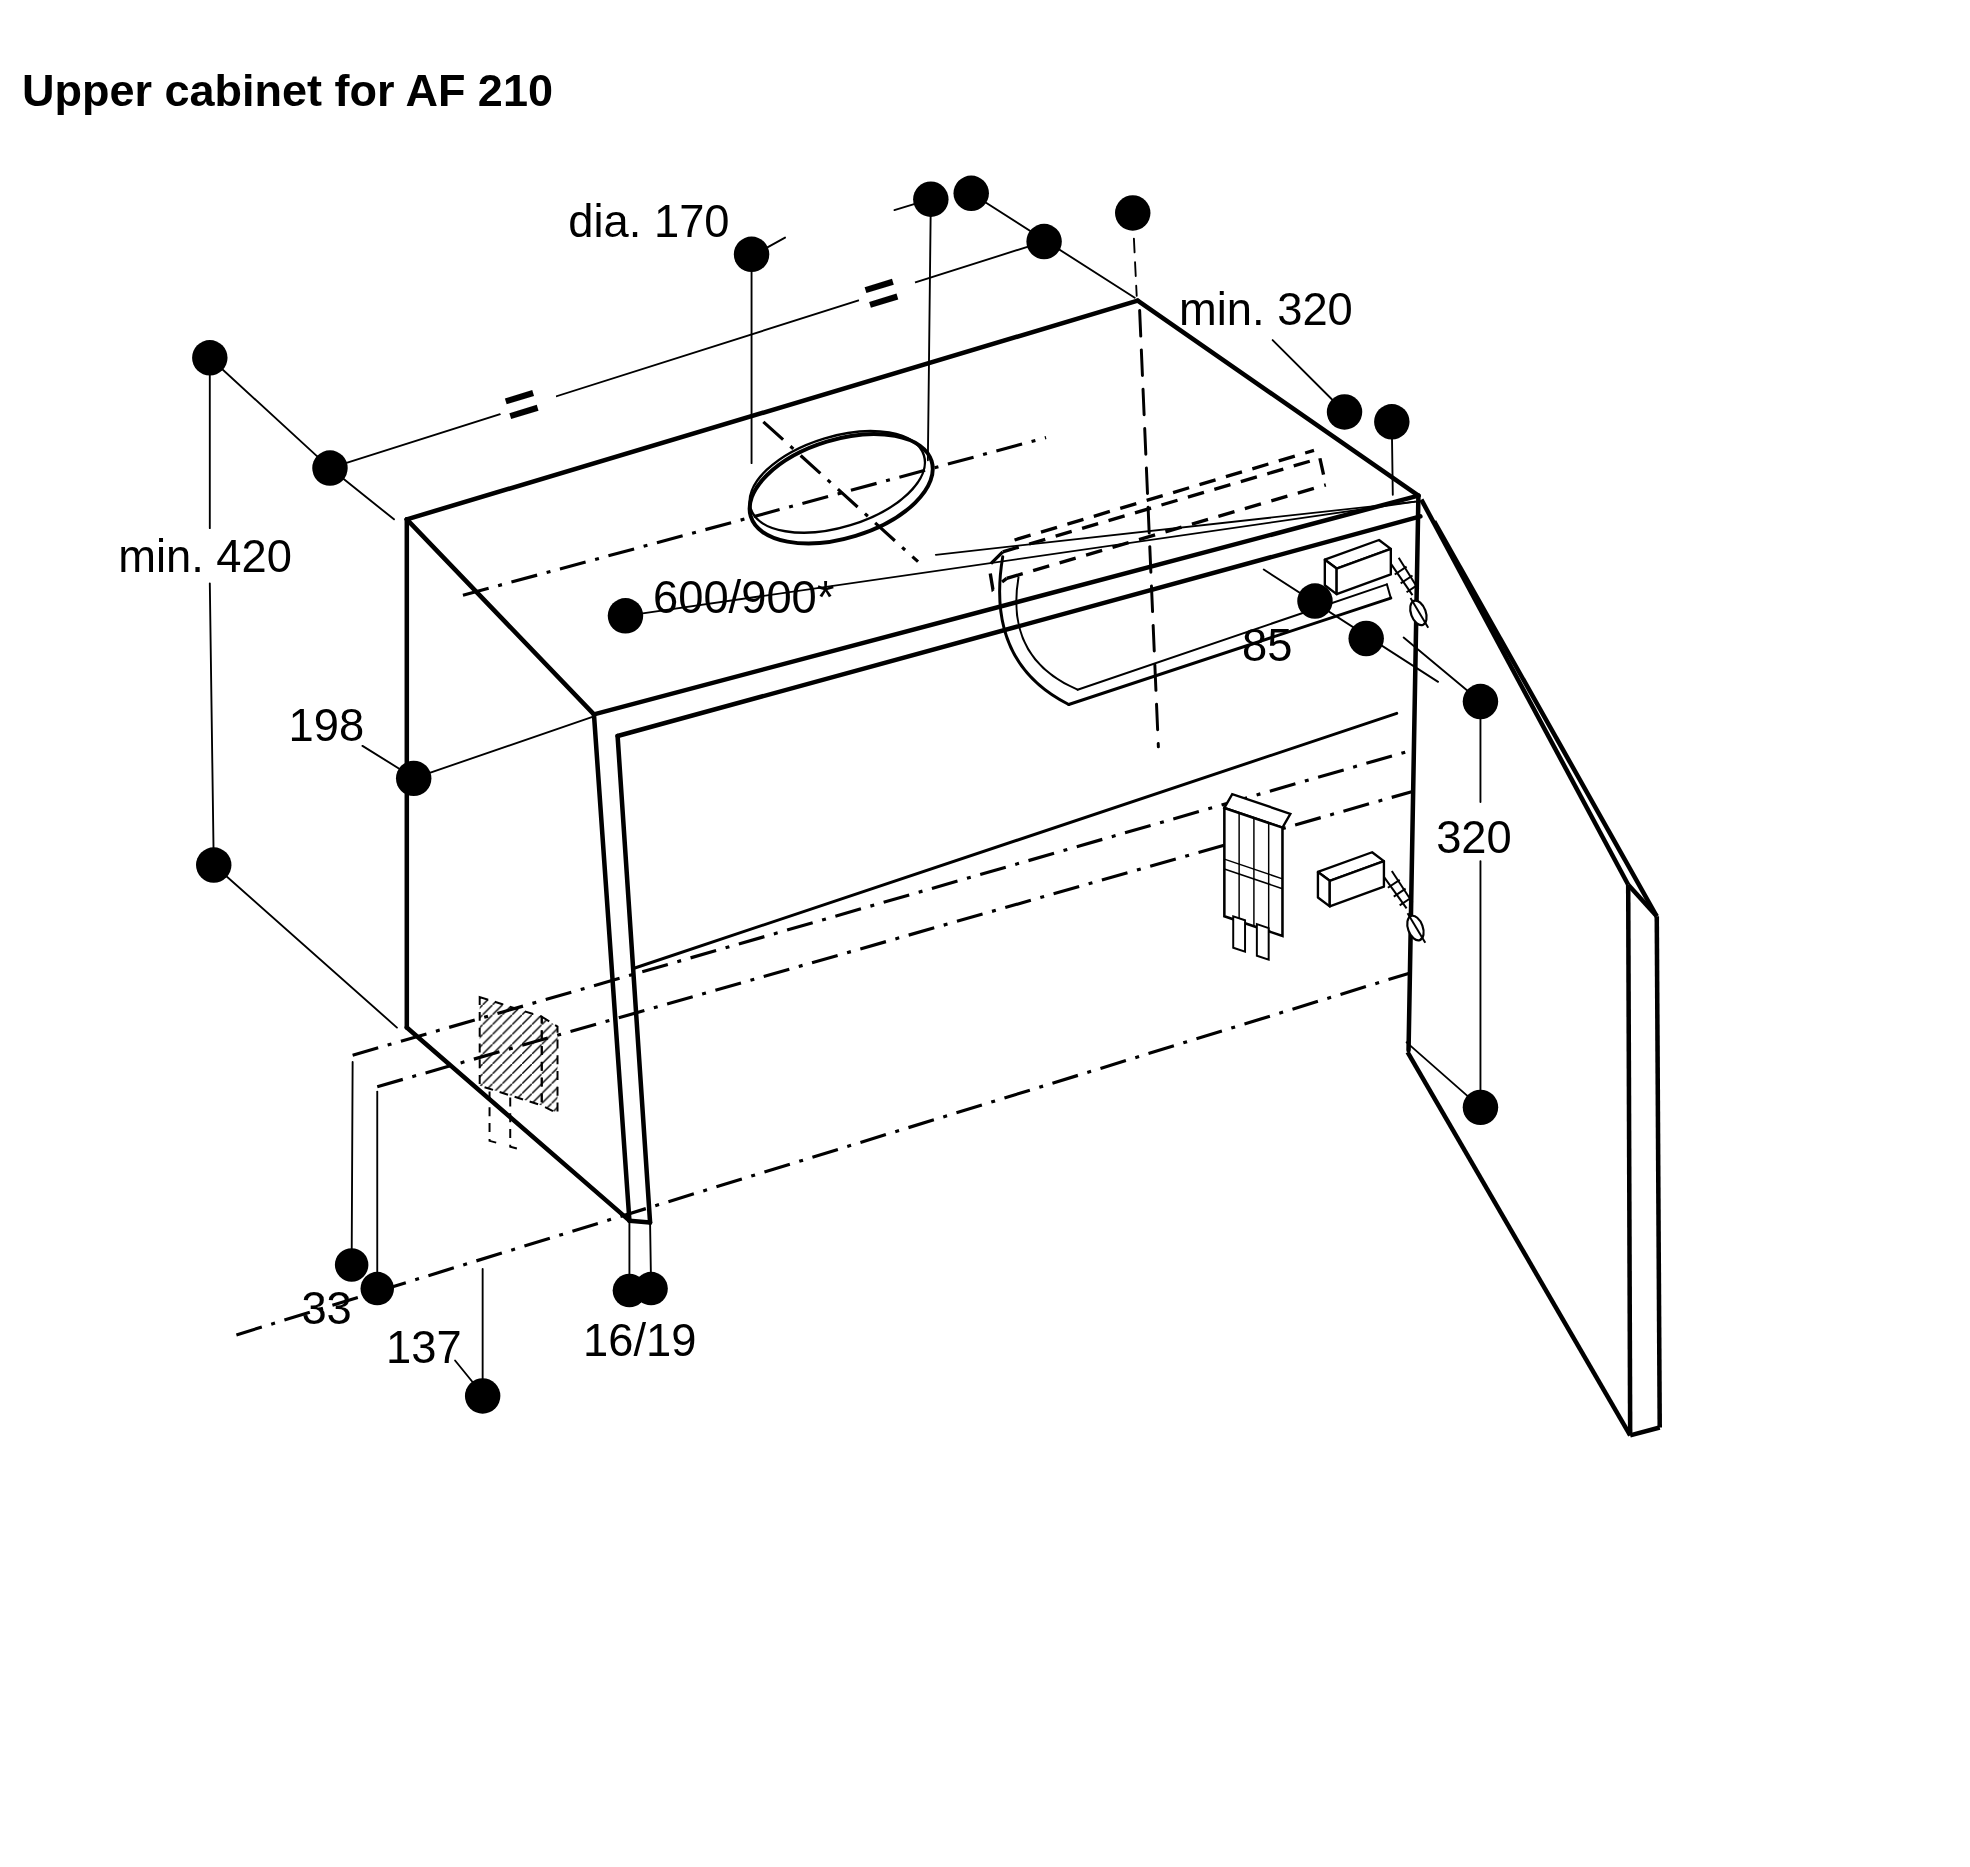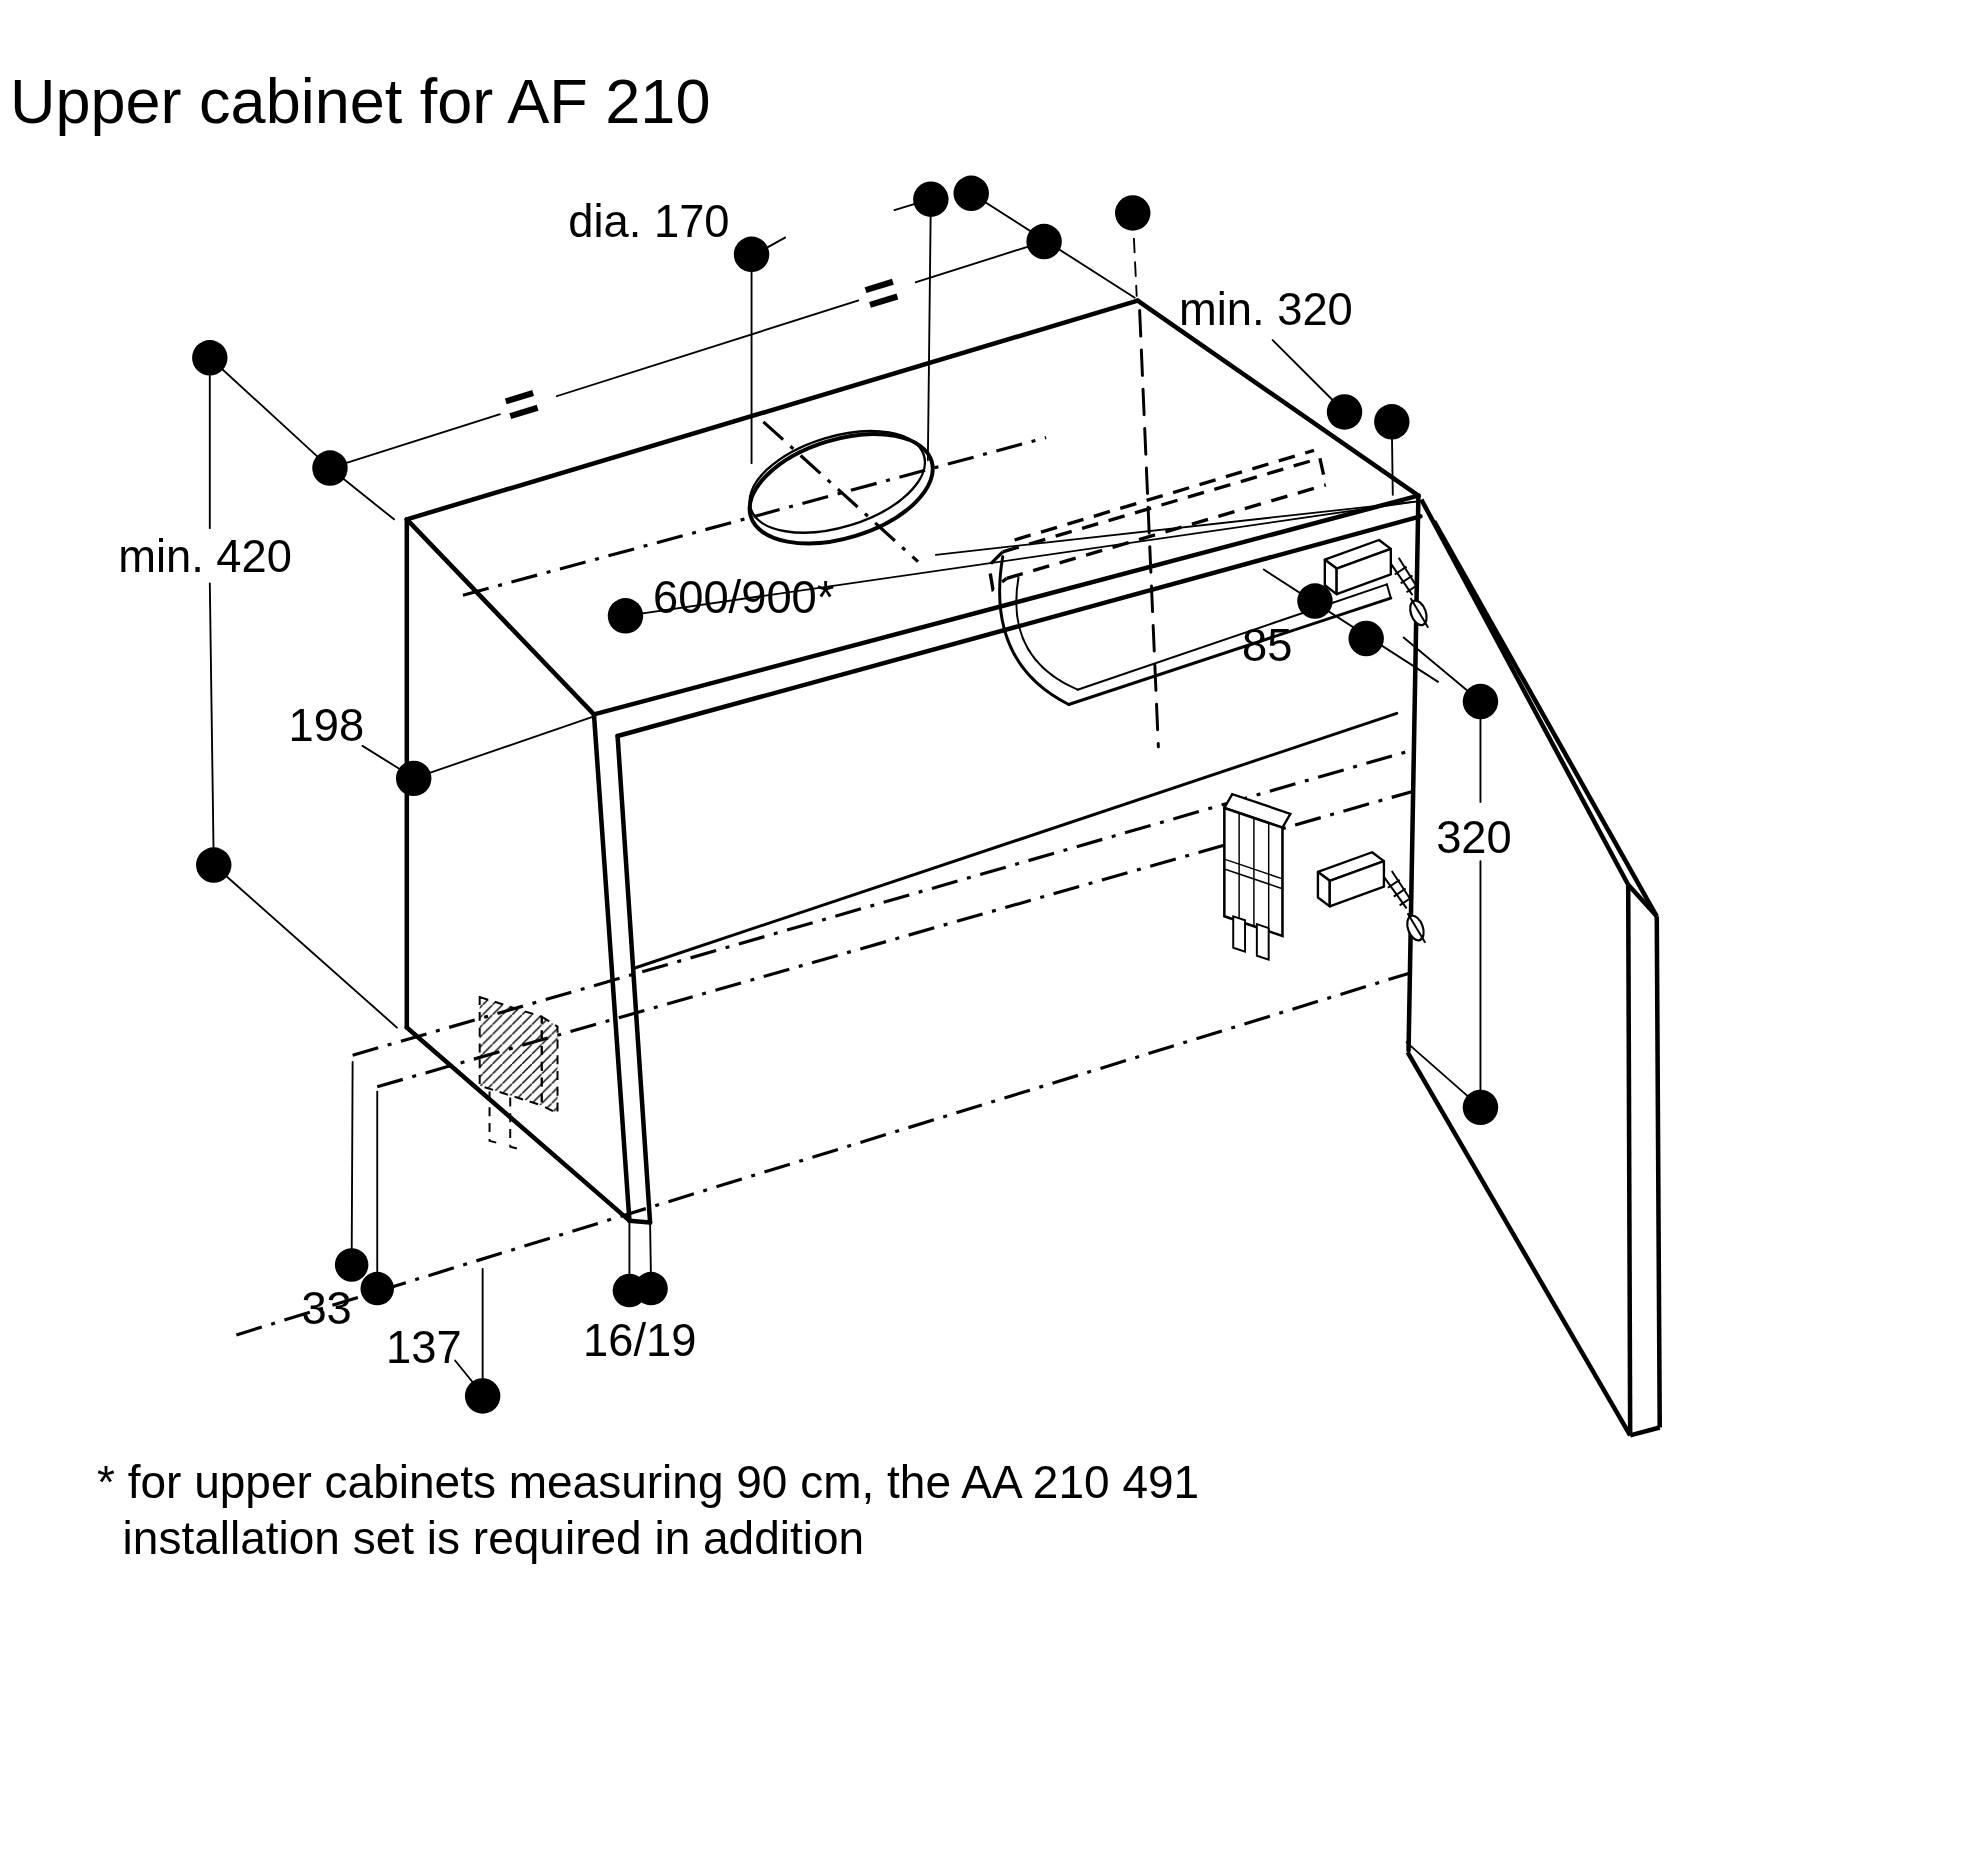--- a/index.html
+++ b/index.html
@@ -1,18 +1,18 @@
 <!DOCTYPE html>
 <html><head>
 <meta charset="utf-8">
 <style>
   html,body{margin:0;padding:0;background:#ffffff;}
   body{width:1970px;height:1868px;position:relative;font-family:"Liberation Sans",sans-serif;color:#000;}
   .stage{position:absolute;left:0;top:0;width:1970px;height:1868px;background:#fff;overflow:hidden;}
-  .title{position:absolute;left:10px;top:65px;font-size:63px;font-weight:normal;letter-spacing:0px;white-space:nowrap;}
+  .title{position:absolute;left:22px;top:65px;font-size:45px;font-weight:bold;letter-spacing:0px;white-space:nowrap;}
   .footnote{position:absolute;left:97px;top:1454px;font-size:46px;line-height:56px;}
   .footnote .fl2{margin-left:25.6px;}
   svg{position:absolute;left:0;top:0;}
   svg text{font-family:"Liberation Sans",sans-serif;font-size:46px;fill:#000;}
   .eq{font-size:58px;font-weight:bold;}
 </style>
 </head>
 <body>
 
 <div class="stage">
@@ -217,19 +217,15 @@
       <text x="306" y="1344">33</text>
       <text x="392" y="1384">137</text>
       <text x="592" y="1376">16/19</text>
       <text class="eq" x="512" y="428" transform="rotate(-17 535 407)">=</text>
       <text class="eq" x="877" y="315" transform="rotate(-17 900 294)">=</text>
     </g>
   </svg>
 
   <div class="title">Upper cabinet for AF 210</div>
 
-  <div class="footnote">
-    <div><span>*</span> <span>for upper cabinets measuring 90 cm, the AA 210 491</span></div>
-    <div class="fl2">installation set is required in addition</div>
-  </div>
 
 </div>
 
 
 </body></html>

